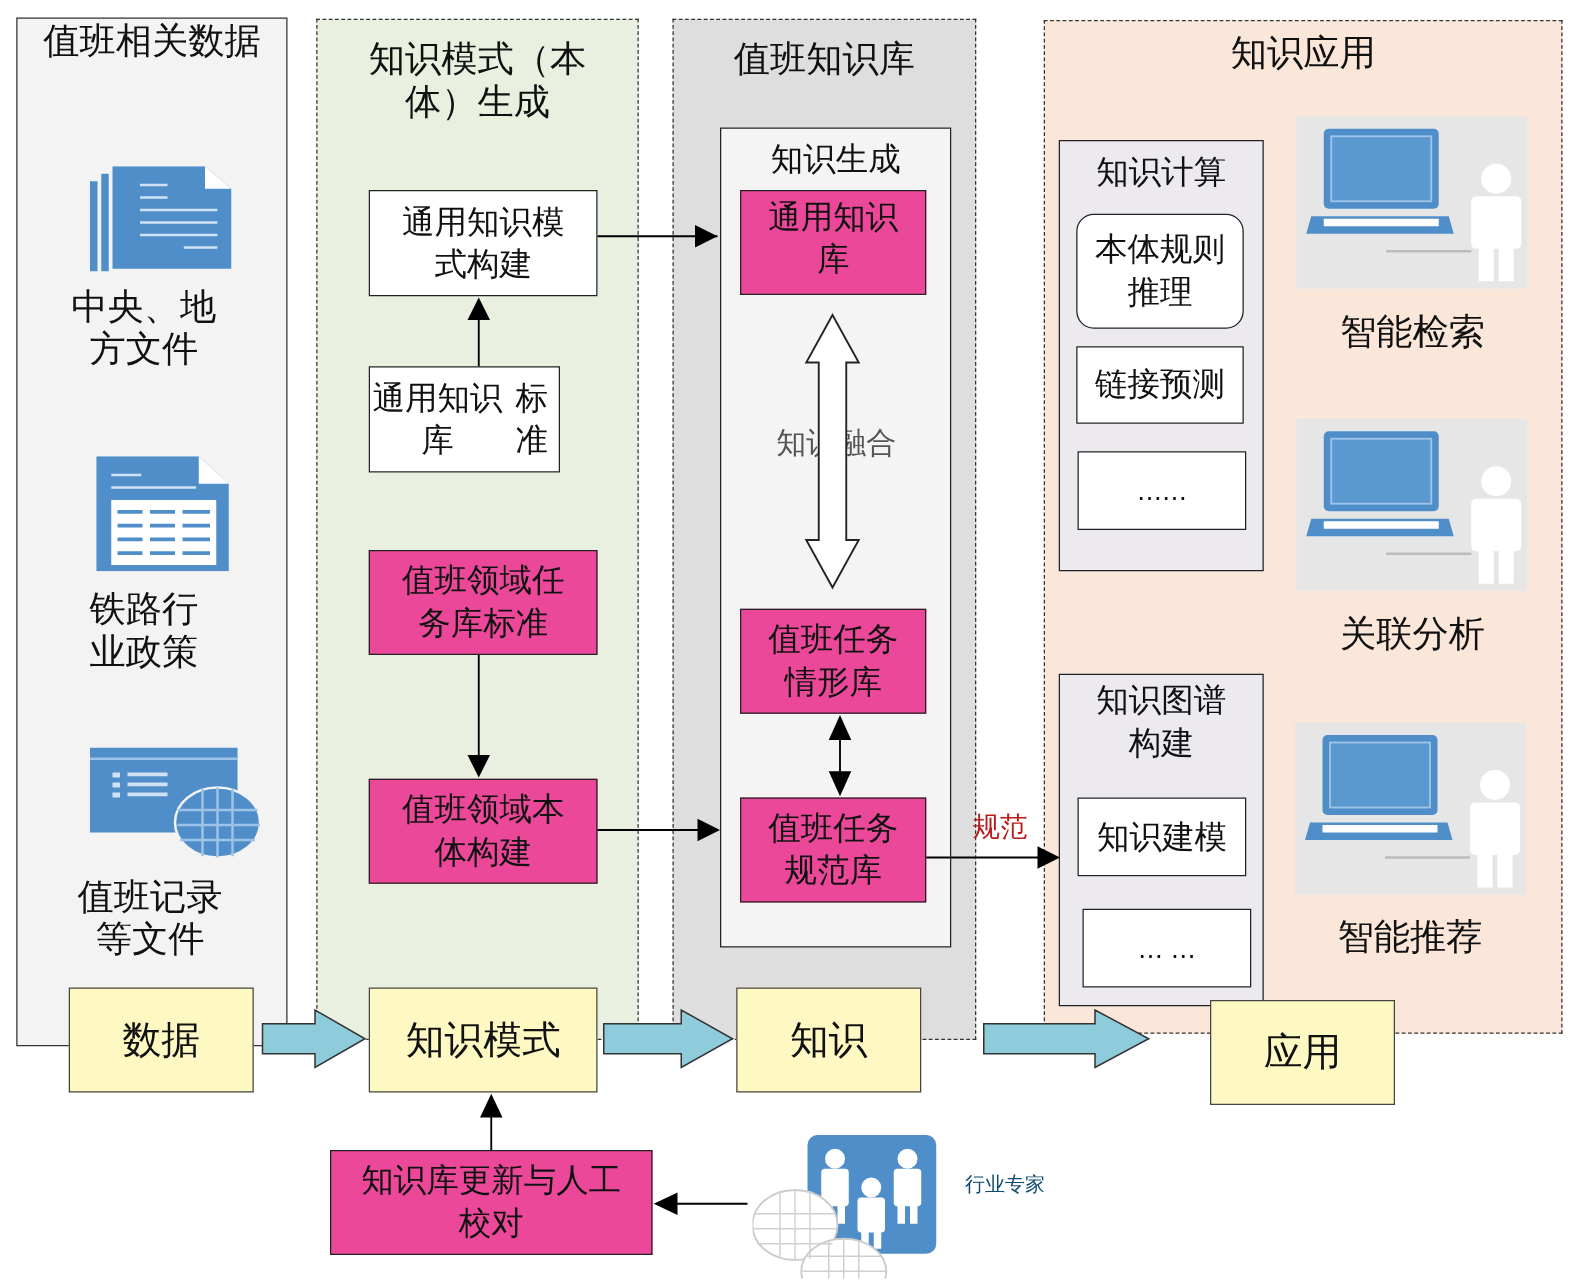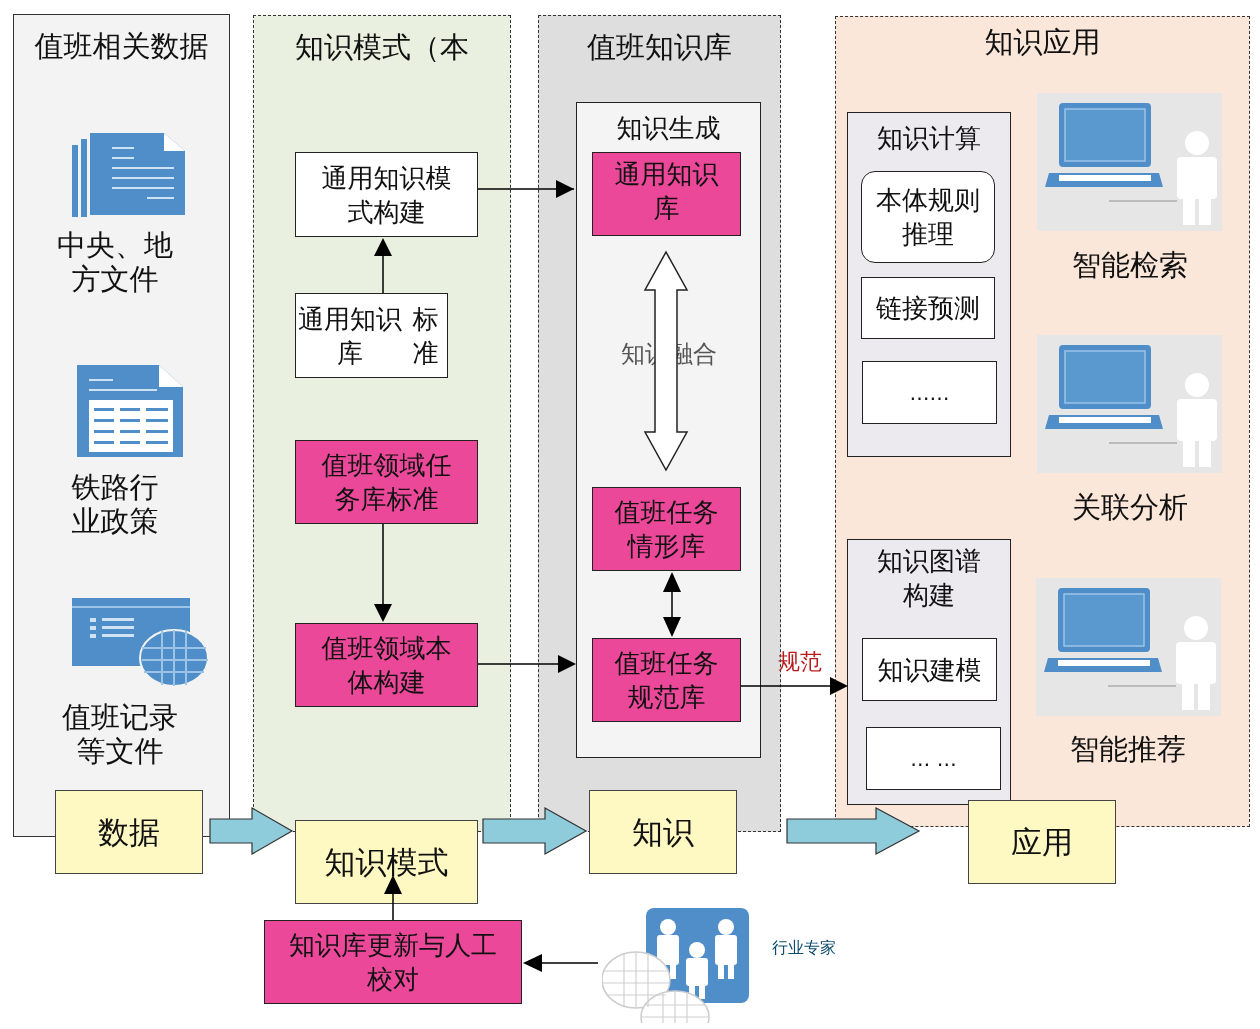--- a/index.html
+++ b/index.html
@@ -18,24 +18,25 @@
   .inner-calc{left:847px;top:112px;width:164px;height:345px;background:#ece9ef;border:1.5px solid #222;}
   .inner-kg{left:847px;top:539px;width:164px;height:266px;background:#ece9ef;border:1.5px solid #222;}
   .label{font-size:29px;line-height:34px;text-align:center;}
   .icon{position:absolute;}
   svg.overlay{position:absolute;left:0;top:0;width:1260px;height:1029px;pointer-events:none;}
 </style>
 </head>
 <body>
 
 <div class="abs panel-data">
-  <div class="ptitle" style="margin-top:14px;">值班相关数据</div>
+  <div class="ptitle" style="">值班相关数据</div>
 </div>
 <div class="abs panel-schema">
   <div class="ptitle" style="margin-top:14px;">知识模式（本</div>
+  <div class="ptitle">体）生成</div>
 </div>
 <div class="abs panel-kb">
   <div class="ptitle" style="margin-top:14px;">值班知识库</div>
 </div>
 <div class="abs panel-app">
   <div class="ptitle" style="margin-top:8px;">知识应用</div>
 </div>
 
 <div class="icon" style="left:72px;top:133px;width:115px;height:85px;">
   <svg width="115" height="85" viewBox="0 0 115 85">
@@ -214,21 +215,21 @@
     <rect x="140" y="64" width="40" height="42" rx="4" fill="#ffffff"></rect>
     <rect x="146" y="100" width="12" height="32" fill="#ffffff"></rect>
     <rect x="162" y="100" width="12" height="32" fill="#ffffff"></rect>
   </svg>
 </div>
 <div class="abs label" style="left:1038px;top:732px;width:180px;">智能推荐</div>
 
 <div class="abs box orange" style="left:55px;top:790px;width:148px;height:84px;">
   <span>数据</span>
 </div>
-<div class="abs box orange" style="left:295px;top:820px;width:183px;height:84px;">
+<div class="abs box orange" style="left:295px;top:790px;width:183px;height:84px;">
   <span>知识模式</span>
 </div>
 <div class="abs box orange" style="left:589px;top:790px;width:148px;height:84px;">
   <span>知识</span>
 </div>
 <div class="abs box orange" style="left:968px;top:800px;width:148px;height:84px;">
   <span>应用</span>
 </div>
 
 <div class="abs box lblue" style="left:264px;top:920px;width:258px;height:84px;flex-direction:column;">

